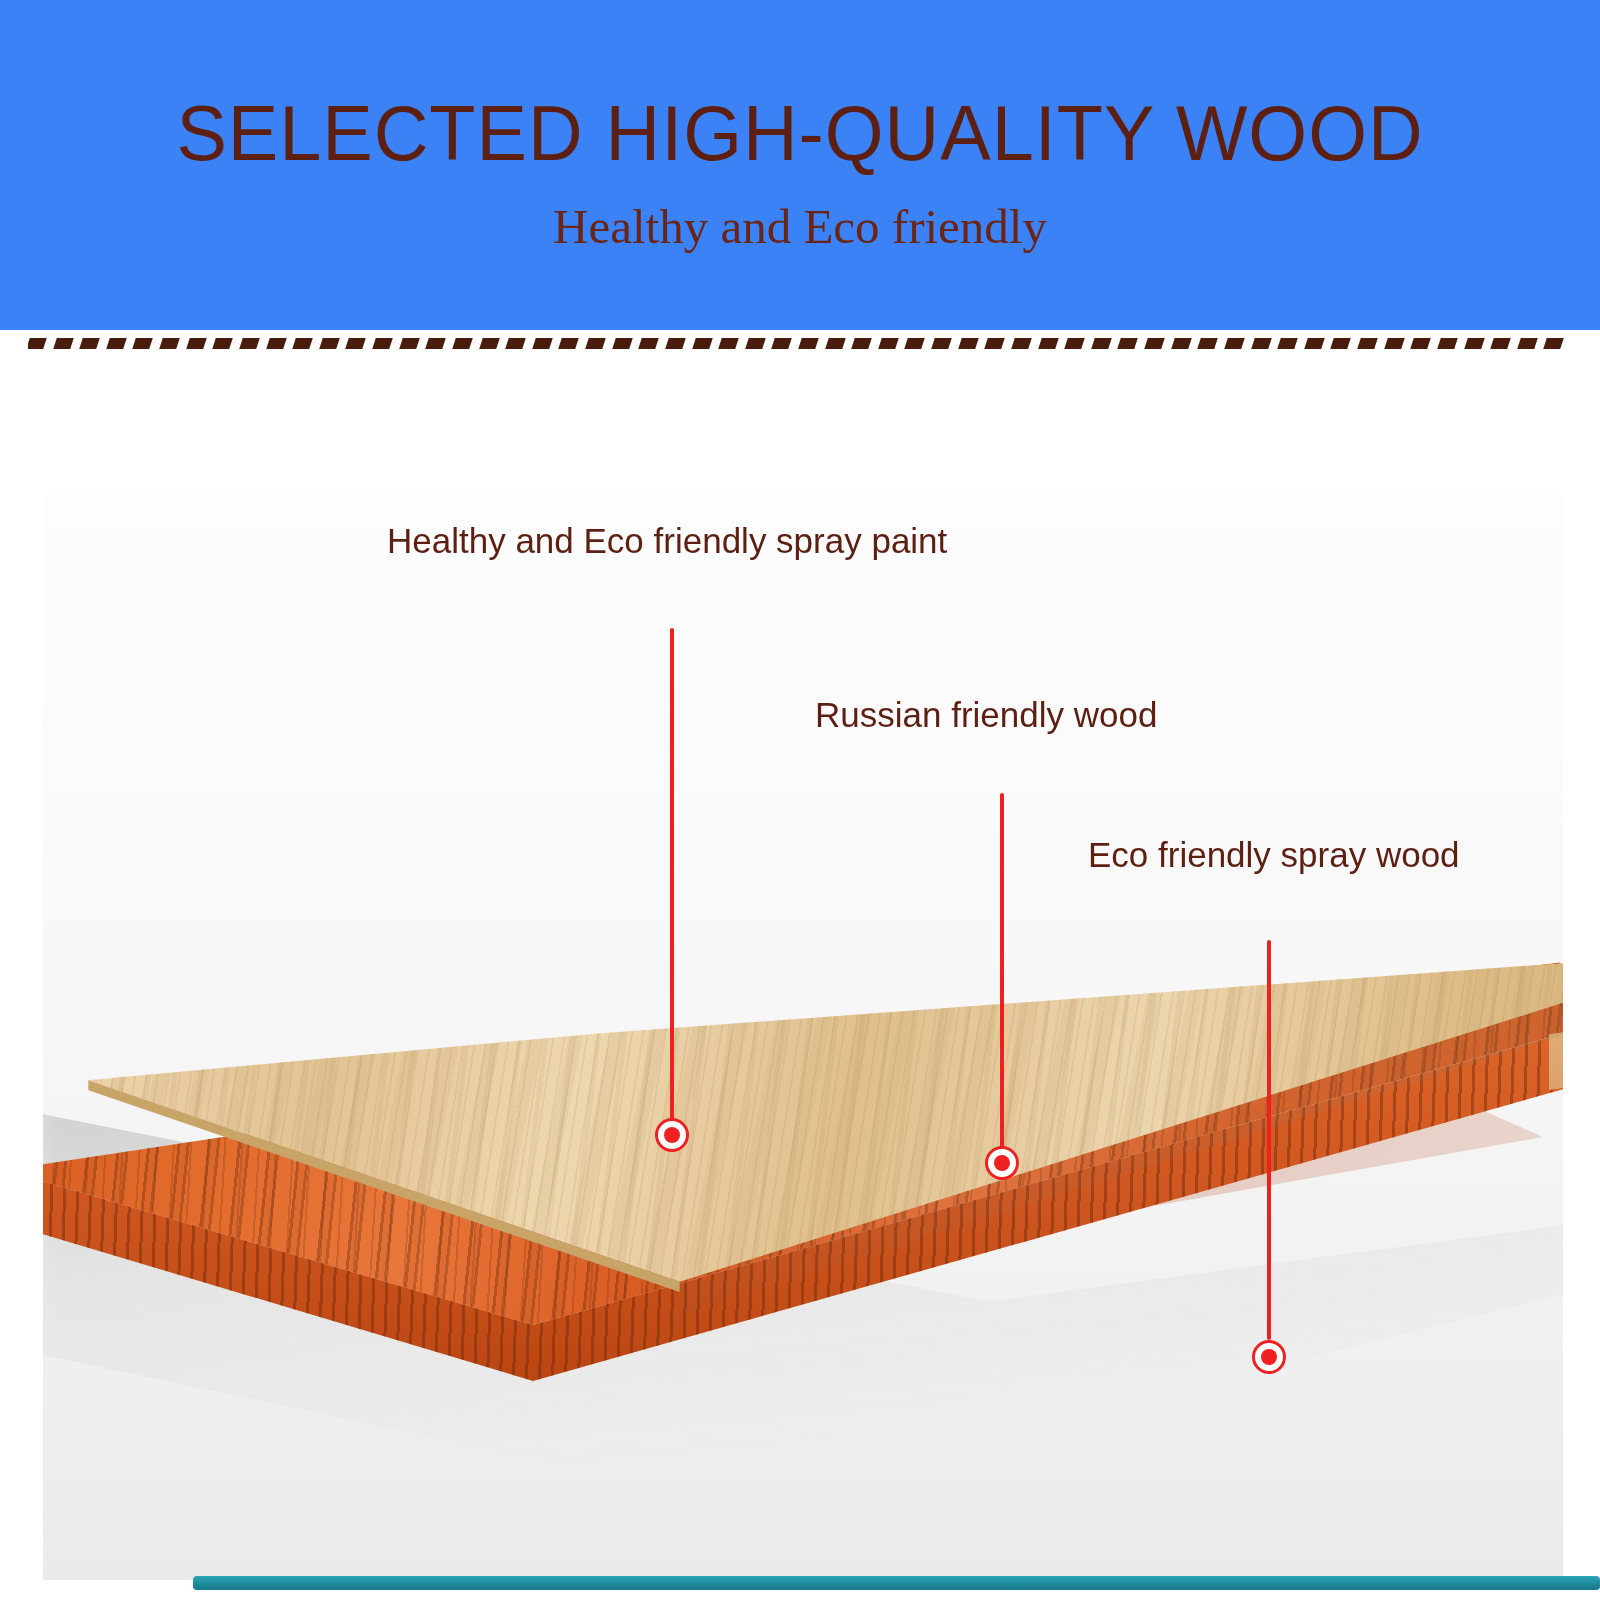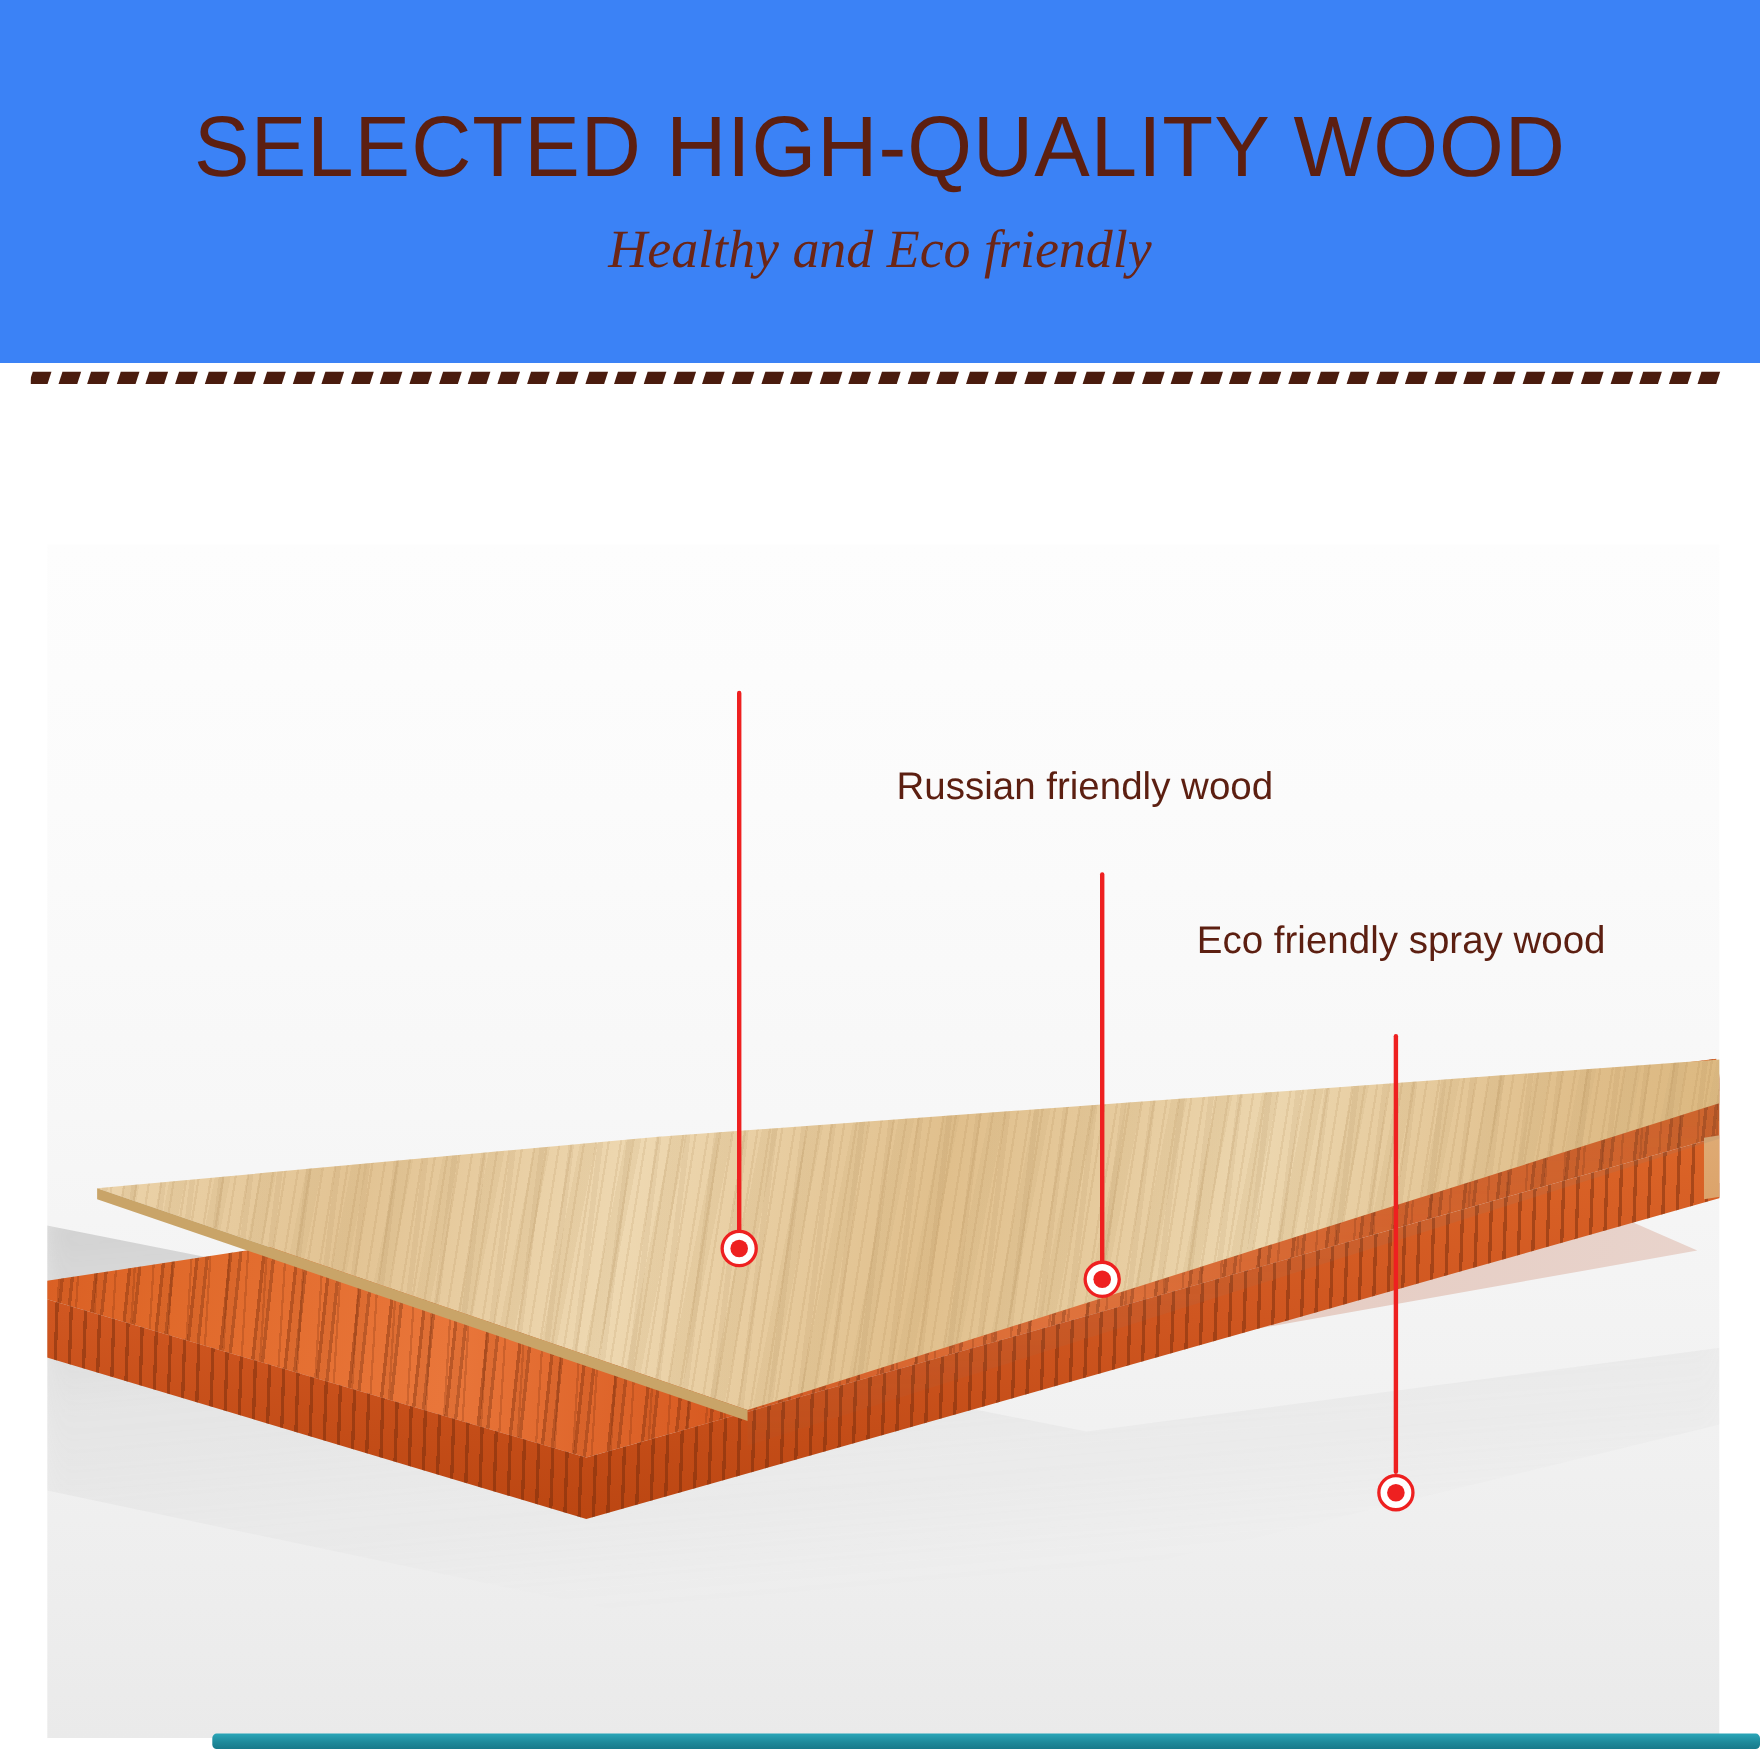--- a/index.html
+++ b/index.html
@@ -24,21 +24,20 @@
     font-weight:400;
     letter-spacing:1px;
     color:#5c1f11;
     white-space:nowrap;
     transform:scaleX(0.97);
   }
   #page-subtitle{
     position:absolute;left:0;top:198px;width:1600px;
     text-align:center;
     font-family:"Liberation Serif", serif;
-    font-style:italic;
     font-size:49px;
     color:#6b2516;
     white-space:nowrap;
   }
 
   
   #divider{
     position:absolute;left:28px;top:336px;width:1544px;height:16px;
     overflow:hidden;
   }
@@ -253,20 +252,21 @@
   <div class="layer" id="paint-sheet-edge"></div>
 
   <div class="layer" id="core-top"></div>
   <div class="layer" id="core-face"></div>
   <div class="layer" id="core-cap"></div>
 
   <div class="layer" id="veneer"></div>
   <div class="layer" id="veneer-edge"></div>
   <div class="layer" id="veneer-shadow"></div>
 
+  <div class="callout-label" style="left:344px;top:26px;">Healthy and Eco friendly spray paint</div>
   <div class="leader-line" style="left:627px;top:133px;height:508px;"></div>
   <div class="marker" style="left:612px;top:623px;"></div>
 
   <div class="callout-label" style="left:772px;top:200px;">Russian friendly wood</div>
   <div class="leader-line" style="left:957px;top:298px;height:372px;"></div>
   <div class="marker" style="left:942px;top:651px;"></div>
 
   <div class="callout-label" style="left:1045px;top:340px;">Eco friendly spray wood</div>
   <div class="leader-line" style="left:1224px;top:445px;height:400px;"></div>
   <div class="marker" style="left:1209px;top:845px;"></div>

